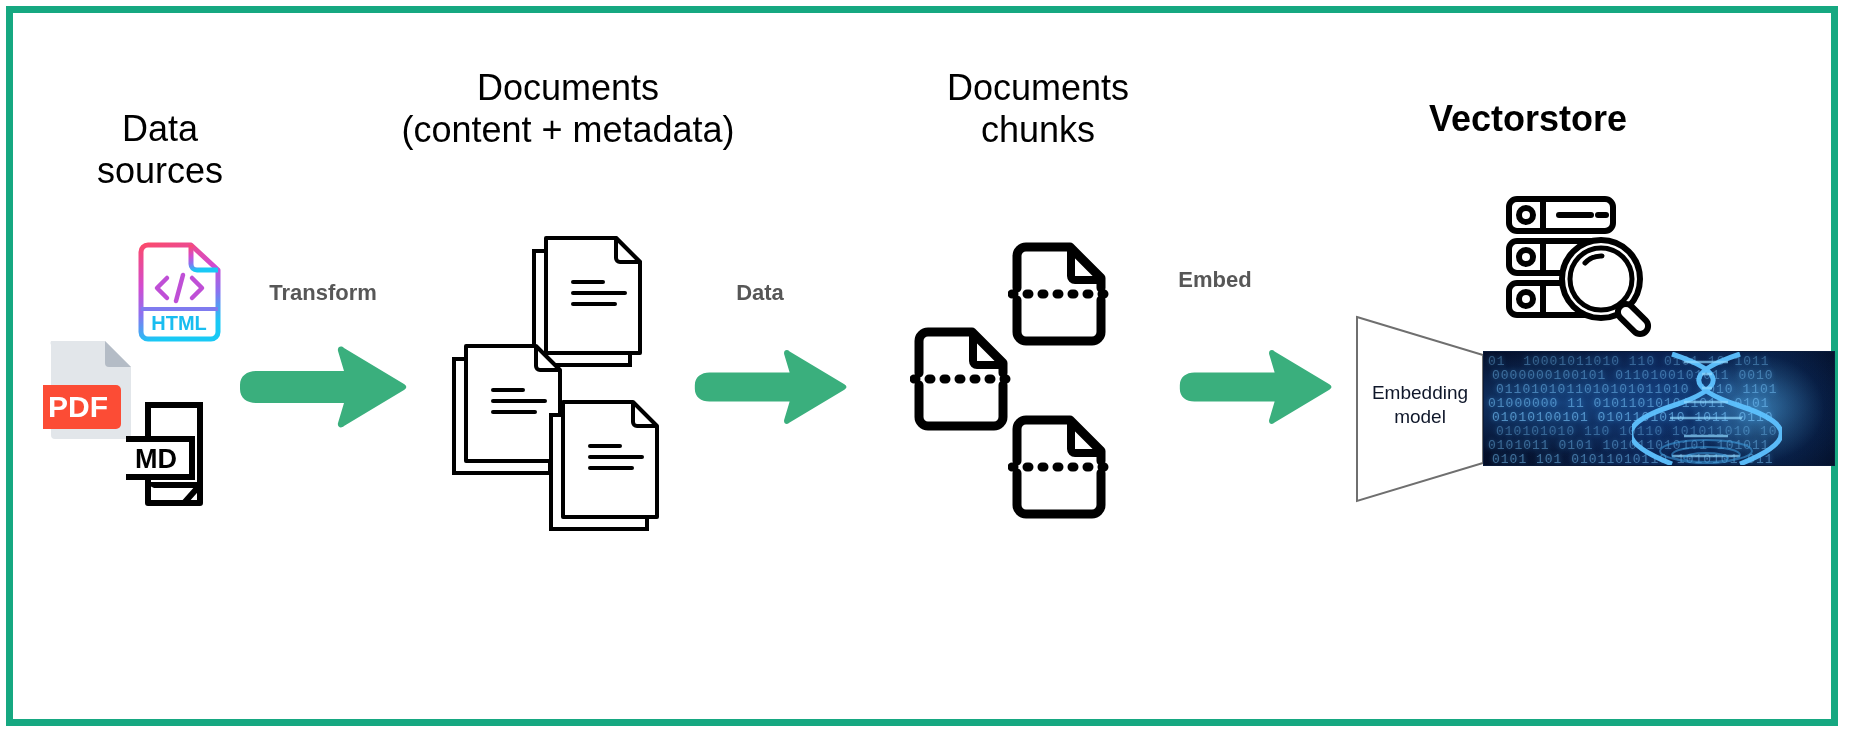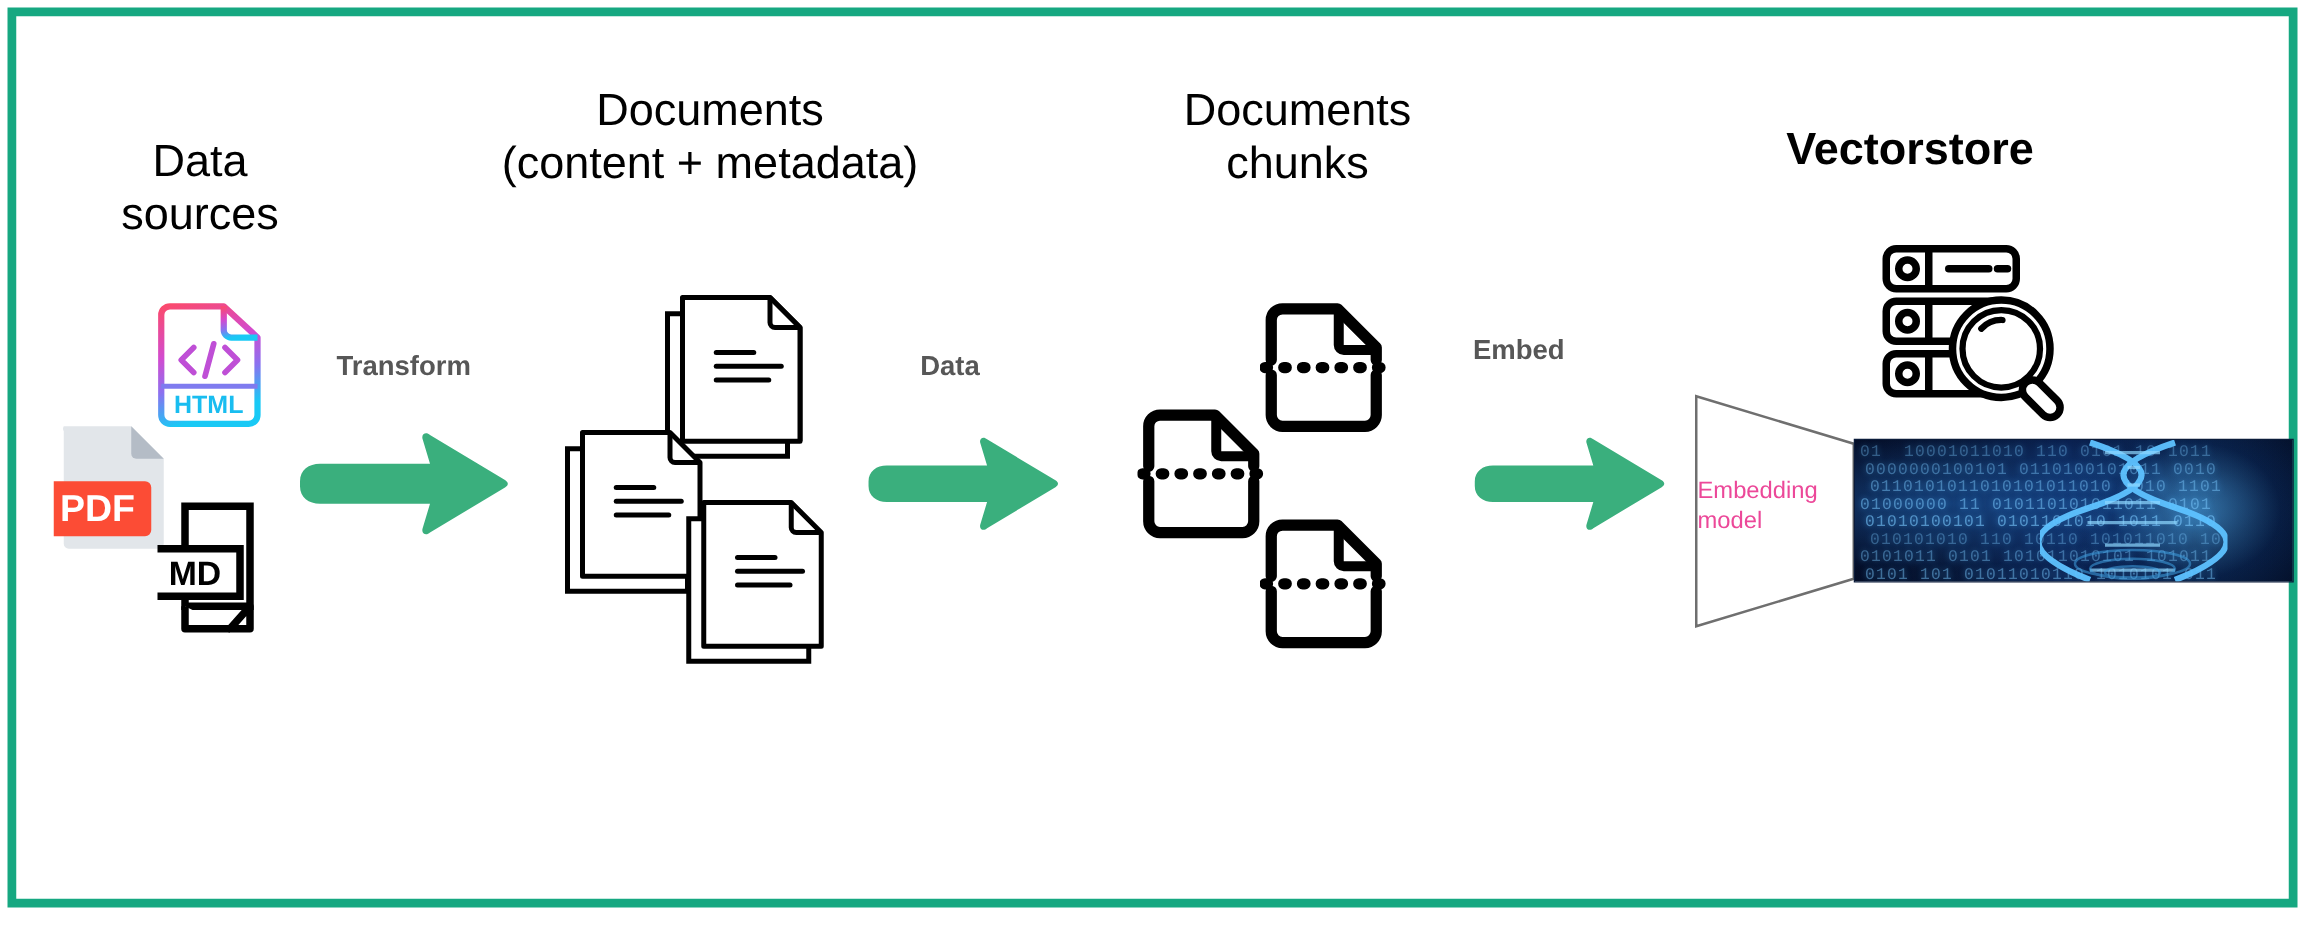--- a/index.html
+++ b/index.html
@@ -55,23 +55,23 @@
   
   .md-icon { position: absolute; }
   
   .doc-stack { position: absolute; }
   
   .chunk-icon { position: absolute; }
   
   .funnel-wrap { position: absolute; }
   .funnel-label {
     position: absolute;
-    text-align: left;
+    text-align: center;
     font-size: 19px;
-    color: #ec4899;
+    color: #0f172a;
     line-height: 1.25;
     white-space: pre-line;
     font-family: "Liberation Sans", sans-serif;
   }
   
   .binary-panel {
     position: absolute;
     overflow: hidden;
     background:
       radial-gradient(ellipse 150px 120px at 78% 50%, rgba(90,190,255,0.55) 0%, rgba(20,80,160,0.18) 45%, rgba(0,0,0,0) 72%),
@@ -129,21 +129,21 @@
     </svg>
 
     <svg class="arrow" style="left:680px; top:333px;" width="155" height="82" viewBox="0 0 170 82">
       <path d="M2,39 C2,30 9,25 18,25 L106,25 L100,5 C99,1 103,-1 106,2 L166,38 C169,40 169,42 166,44 L106,80 C103,83 99,81 100,77 L106,57 L18,57 C9,57 2,52 2,43 Z" fill="#3aaf7d"></path>
     </svg>
 
     <svg class="arrow" style="left:1165px; top:333px;" width="155" height="82" viewBox="0 0 170 82">
       <path d="M2,39 C2,30 9,25 18,25 L106,25 L100,5 C99,1 103,-1 106,2 L166,38 C169,40 169,42 166,44 L106,80 C103,83 99,81 100,77 L106,57 L18,57 C9,57 2,52 2,43 Z" fill="#3aaf7d"></path>
     </svg>
 
-    <div class="html-icon" style="left:110px; top:227px; width:88px; height:104px;">
+    <div class="html-icon" style="left:122px; top:227px; width:88px; height:104px;">
       <svg width="88" height="104" viewBox="0 0 88 104">
         <defs>
           <linearGradient id="htmlGrad" x1="0" y1="0" x2="0.25" y2="1">
             <stop offset="0%" stop-color="#fb4a6c"></stop>
             <stop offset="42%" stop-color="#d24bd0"></stop>
             <stop offset="70%" stop-color="#8a72f0"></stop>
             <stop offset="100%" stop-color="#19c9f5"></stop>
           </linearGradient>
         </defs>
         <path d="M6,12 a7,7 0 0 1 7,-7 L56,5 L83,30 L83,92 a7,7 0 0 1 -7,7 L13,99 a7,7 0 0 1 -7,-7 Z" fill="none" stroke="url(#htmlGrad)" stroke-width="5" stroke-linejoin="round"></path>

